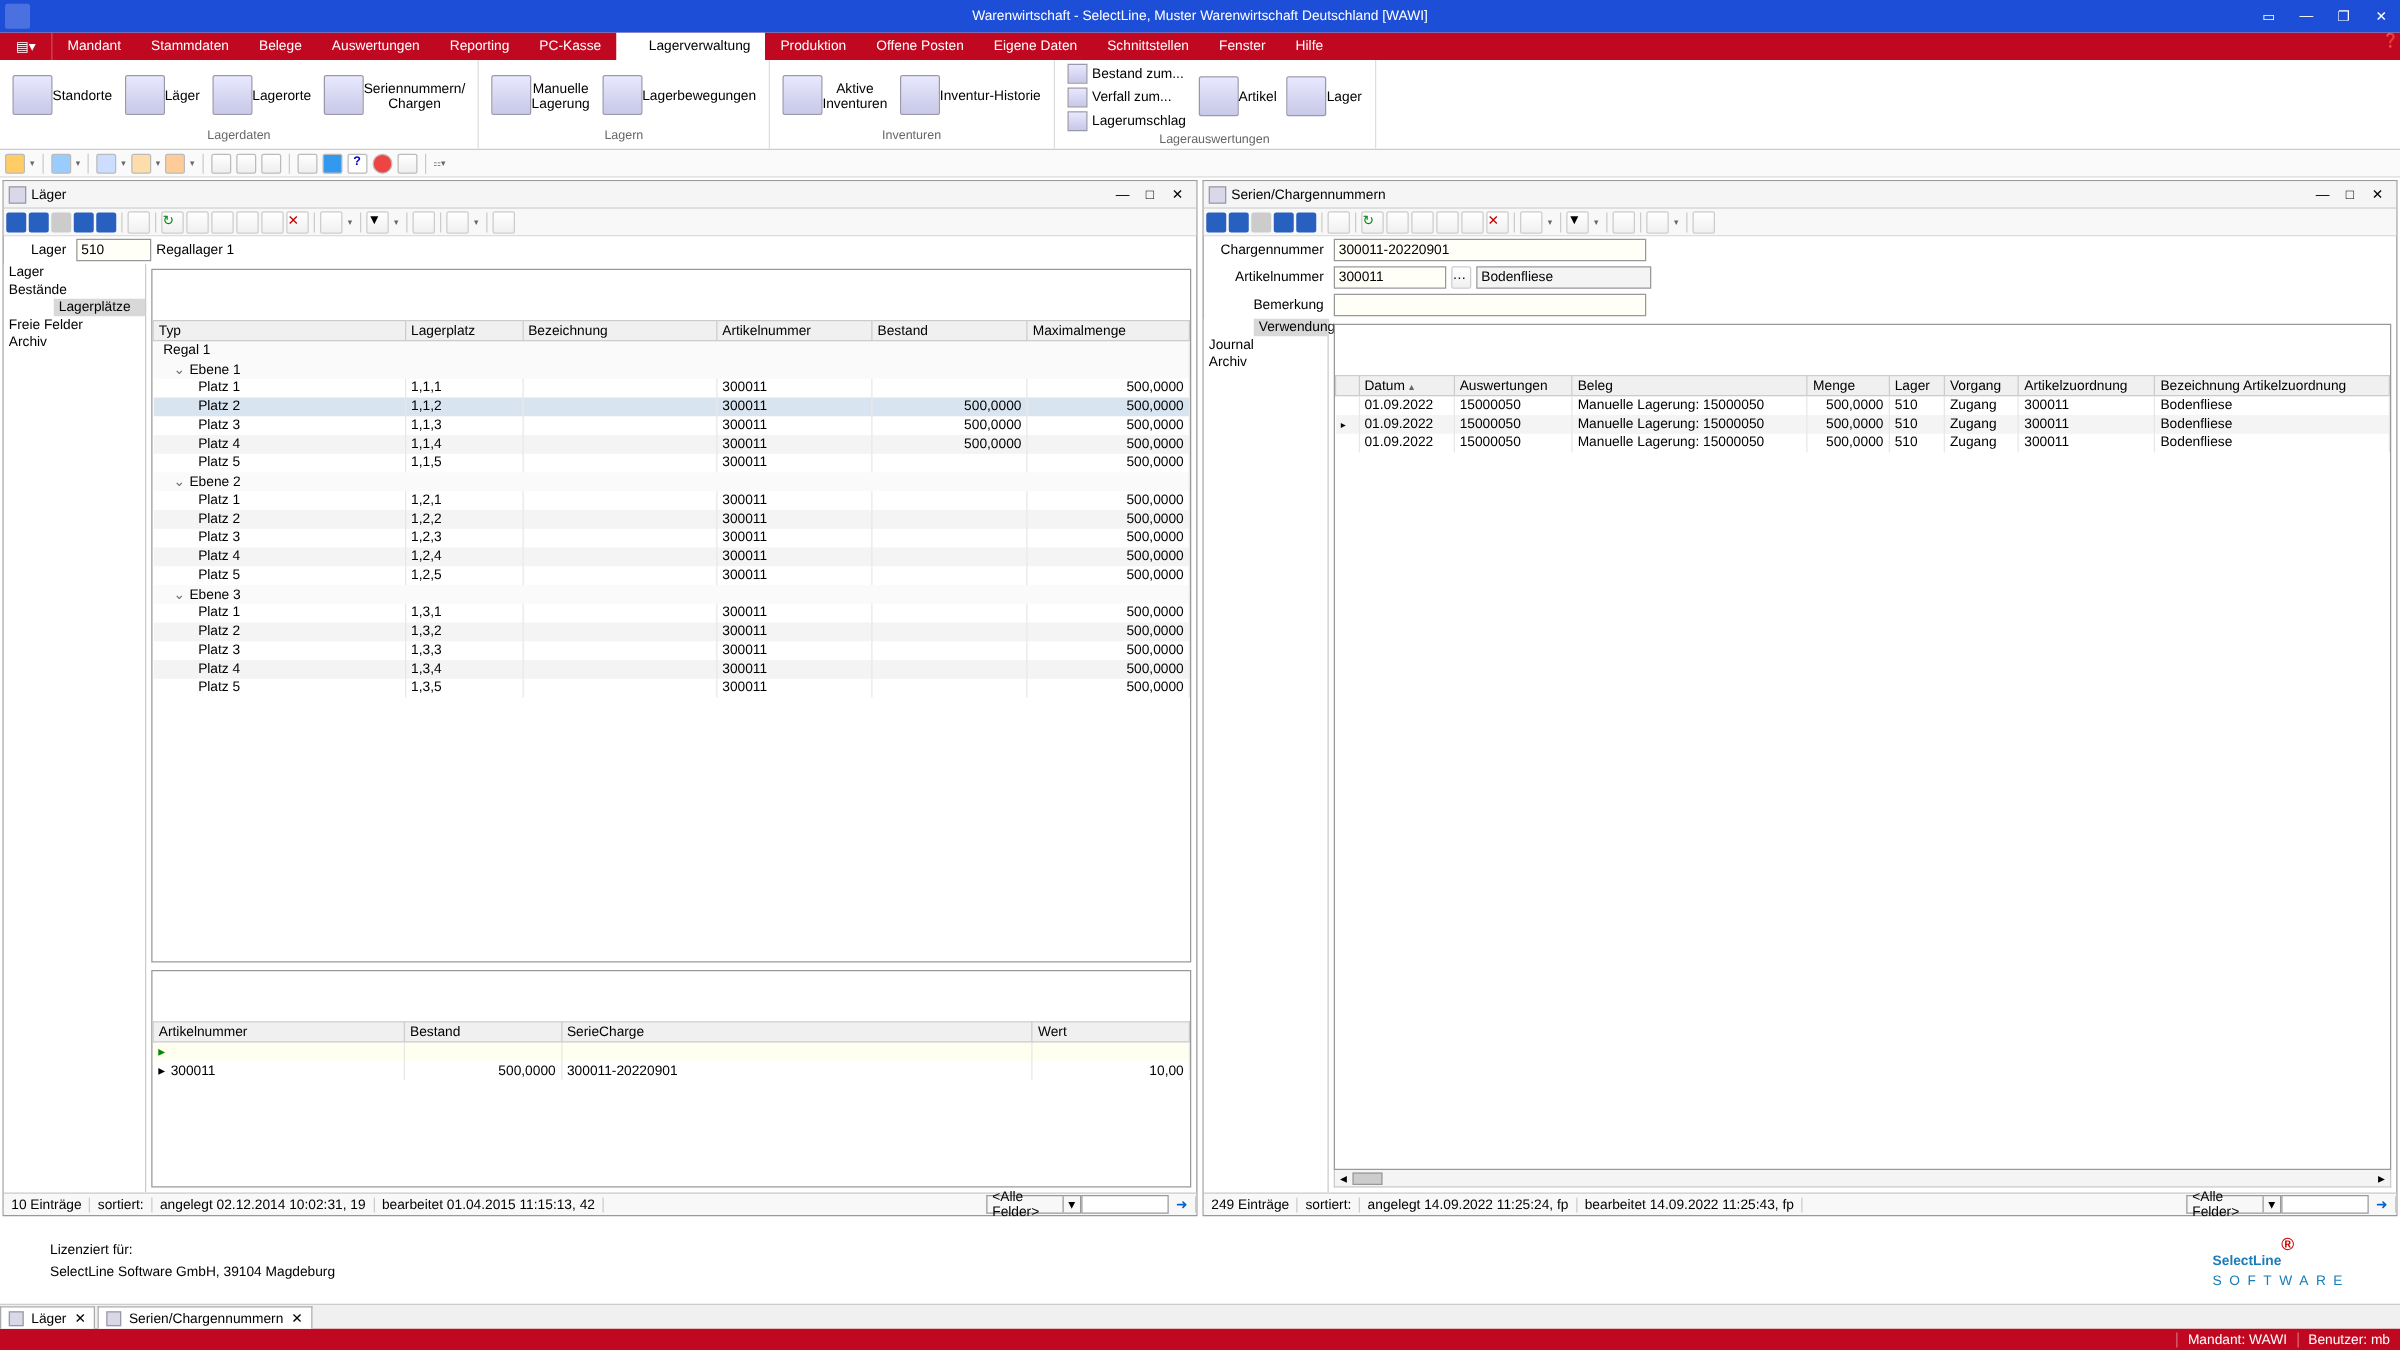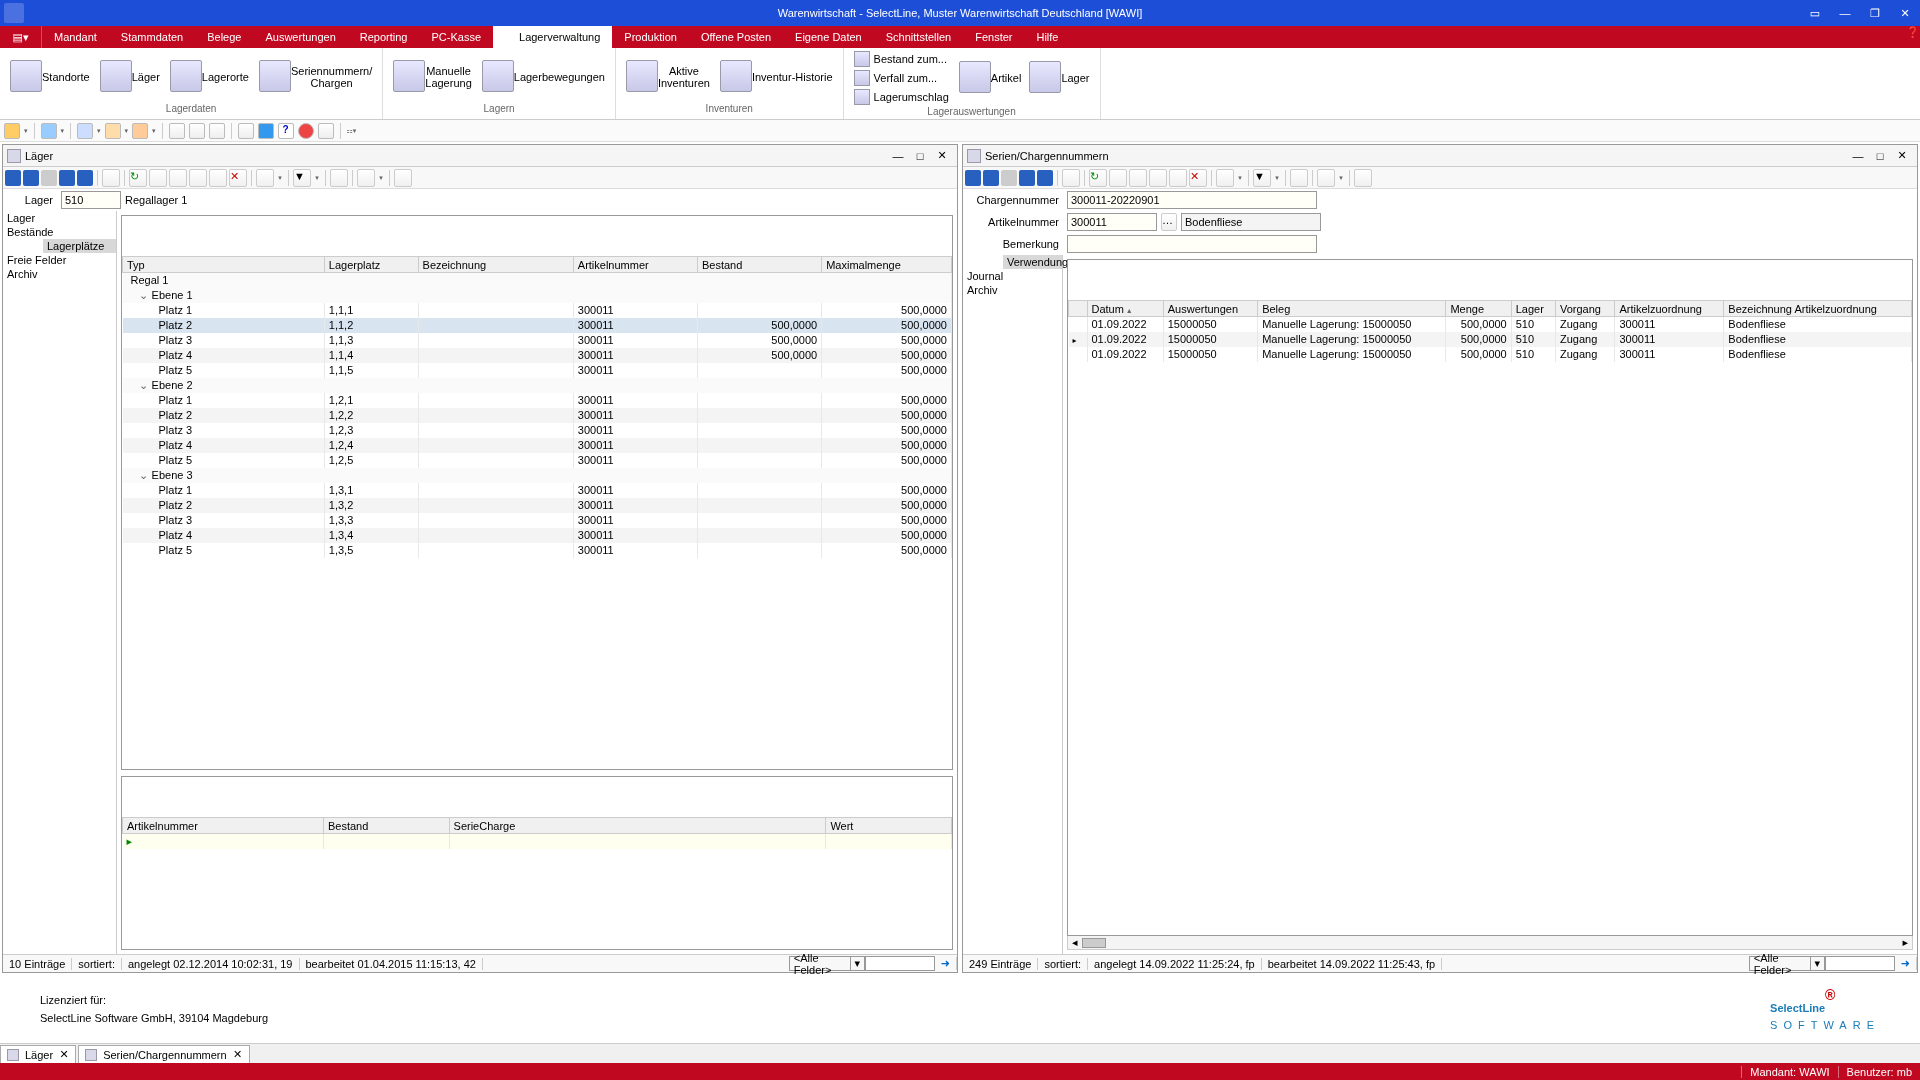--- a/index.html
+++ b/index.html
@@ -432,20 +432,26 @@
                   <th style="width:60px">Bestand</th>
                   <th style="width:180px">SerieCharge</th>
                   <th style="width:60px">Wert</th>
                 </tr>
                 <tr style="background:#fffff0">
                   <td><span class="rowmark" style="color:#080">▸</span></td>
                   <td></td>
                   <td></td>
                   <td></td>
                 </tr>
+                <tr>
+                  <td><span class="rowmark">▸</span>300011</td>
+                  <td class="tar">500,0000</td>
+                  <td>300011-20220901</td>
+                  <td class="tar">10,00</td>
+                </tr>
               </tbody>
             </table>
         </div>
       </div>
     </div>
     <div class="statusbar">
       <div class="scell">10 Einträge</div>
       <div class="scell">sortiert:</div>
       <div class="scell">angelegt 02.12.2014 10:02:31, 19</div>
       <div class="scell">bearbeitet 01.04.2015 11:15:13, 42</div>

